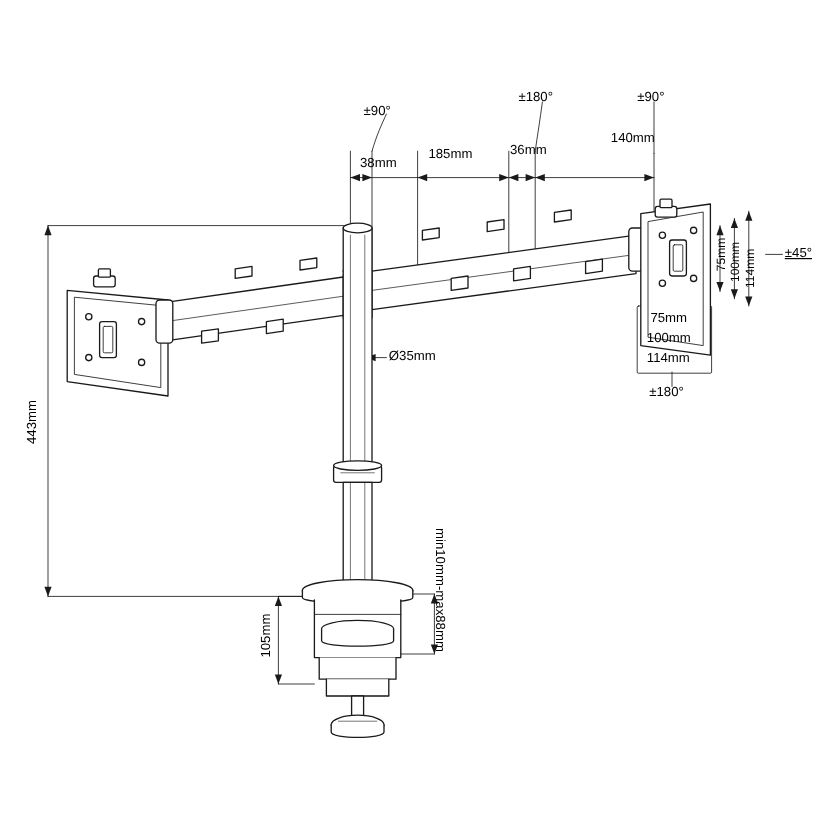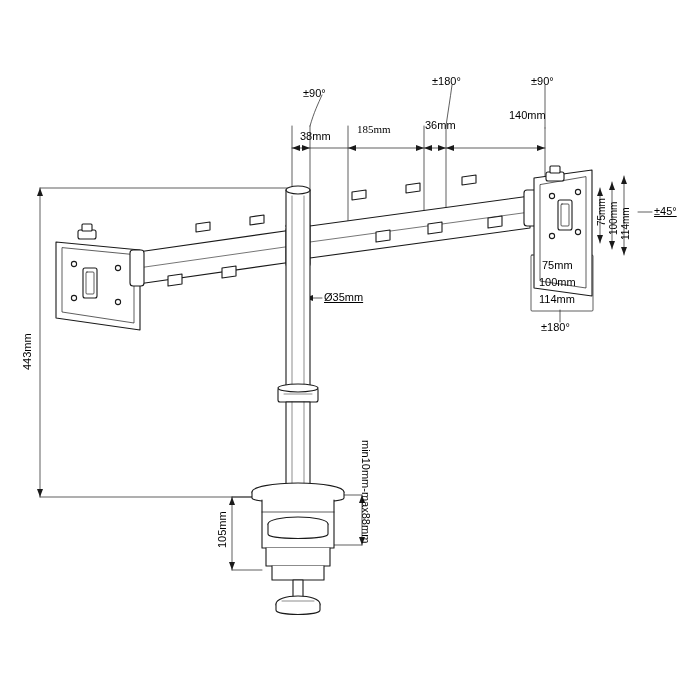--- a/index.html
+++ b/index.html
@@ -221,27 +221,27 @@
       </g>
 
     </g>
   </svg>
 
   <div class="dim-label" style="left:303px; top:88px;">±90°</div>
   <div class="dim-label" style="left:432px; top:76px;">±180°</div>
   <div class="dim-label" style="left:531px; top:76px;">±90°</div>
 
   <div class="dim-label" style="left:300px; top:131px;">38mm</div>
-  <div class="dim-label" style="left:357px; top:124px;font-family:Liberation Serif, serif;">185mm</div>
+  <div class="dim-label" style="left:357px; top:124px;">185mm</div>
   <div class="dim-label" style="left:425px; top:120px;text-align:right;">36mm</div>
   <div class="dim-label" style="left:489px; top:110px;margin-left:20px;">140mm</div>
 
   <div class="dim-label vert" style="left:22px; top:370px;">443mm</div>
 
-  <div class="dim-label" style="left:324px; top:292px;text-decoration:underline;">Ø35mm</div>
+  <div class="dim-label" style="left:324px; top:292px;">Ø35mm</div>
 
   <div class="dim-label vert" style="left:217px; top:548px;">105mm</div>
   <div class="dim-label vert-down" style="left:371px; top:440px;">min10mm-max88mm</div>
 
   <div class="dim-label vert small" style="left:597px; top:226px;">75mm</div>
   <div class="dim-label vert small" style="left:609px; top:235px;">100mm</div>
   <div class="dim-label vert small" style="left:621px; top:240px;">114mm</div>
 
   <div class="dim-label" style="left:654px; top:206px;text-decoration:underline;">±45°</div>
 

